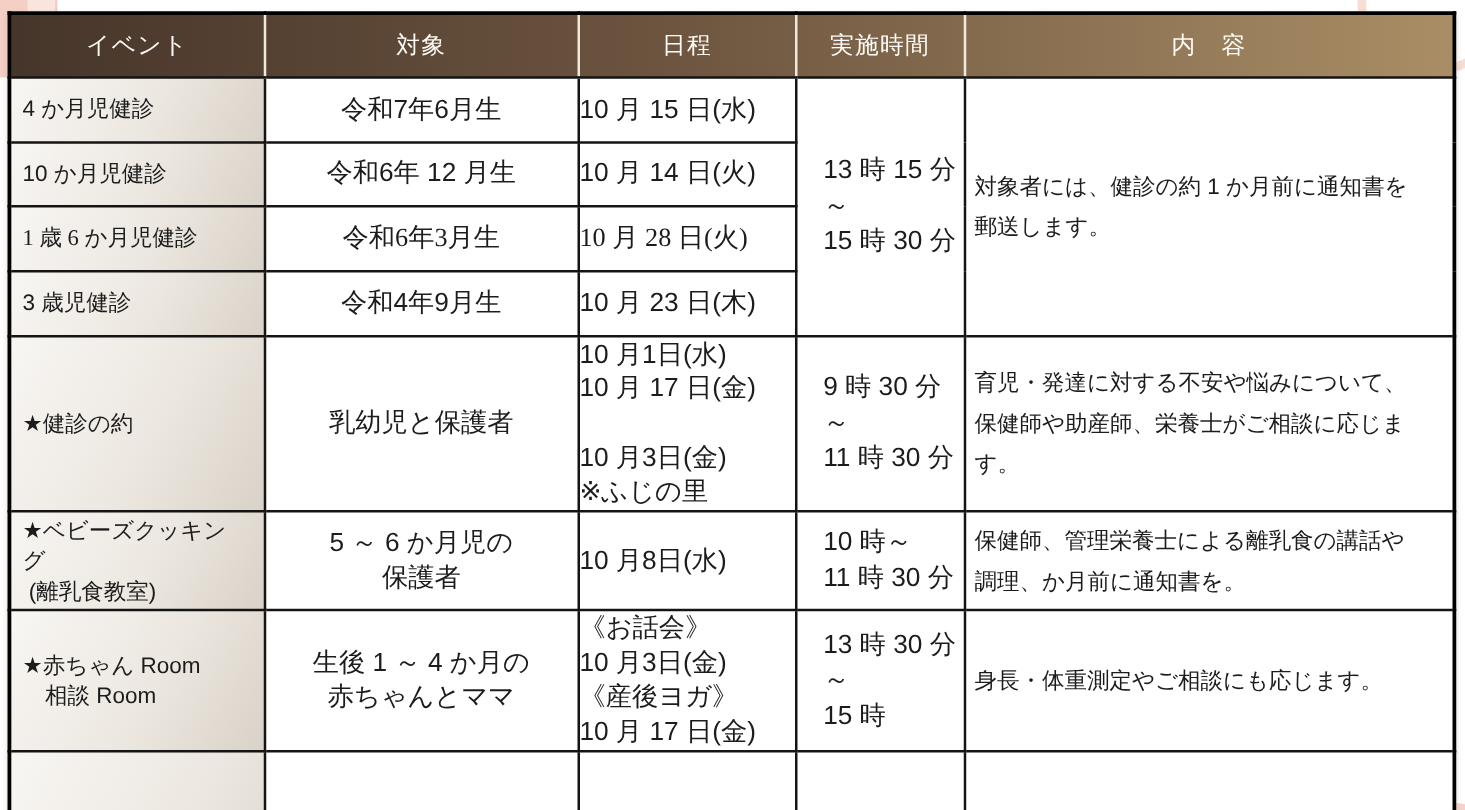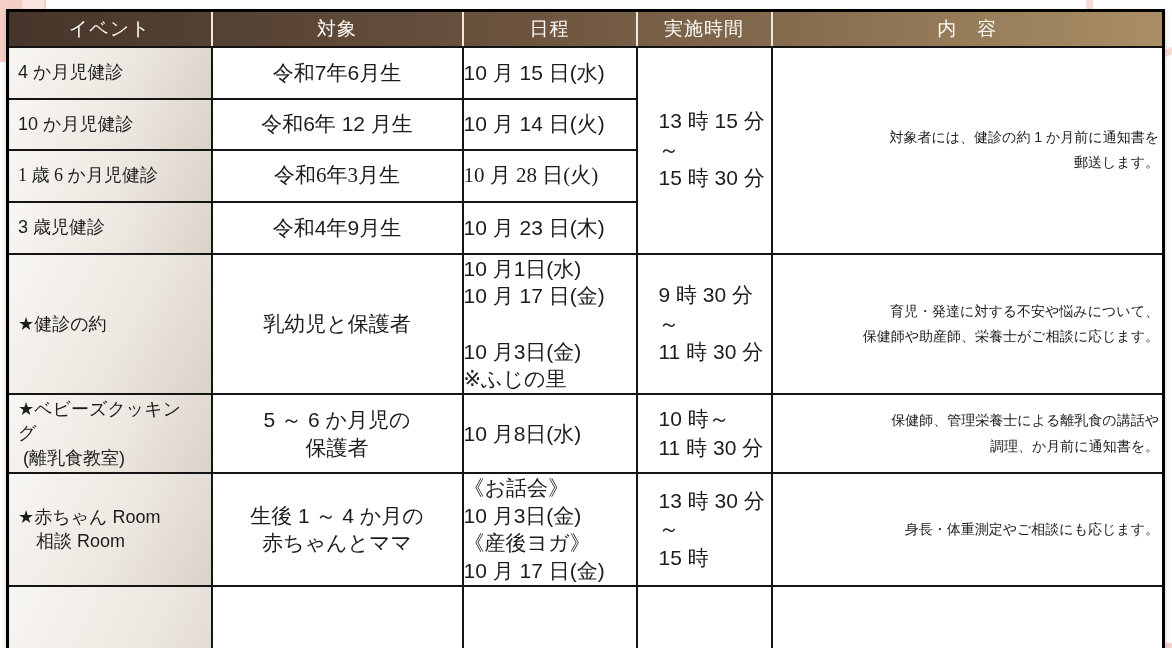--- a/index.html
+++ b/index.html
@@ -65,24 +65,24 @@
   }
   td.c-event {
     text-align: left; padding: 2px 17px 2px 9px; font-size: 18px;
     background: linear-gradient(118deg, #f8f6f3 0%, #ece7e0 55%, #d9d2c8 100%);
     line-height: 1.35;
   }
   td.c-target { text-align: center; }
   td.c-sched  { text-align: left; }
   td.c-time   { text-align: left; padding-left: 21px; line-height: 1.35; }
   td.c-content{
-    text-align: right; padding: 2px 3px 2px 7px;
-    font-size: 14px; line-height: 1.8;
+    text-align: left; padding: 2px 3px 2px 7px;
+    font-size: 18px; line-height: 1.8;
   }
-  tr.rh  { height: 36px; font-family: Liberation Serif, serif; }
+  tr.rh  { height: 51px; font-family: Liberation Serif, serif; }
   tr.r1 { height: 52px; } tr.r2 { height: 51px; } tr.r3 { height: 52px; font-family: Liberation Serif, serif; }
   tr.r4 { height: 52px; } tr.r5 { height: 134px; } tr.r6 { height: 62px; }
   tr.r7 { height: 106px; } tr.r8 { height: 86px; }
   .qr-row {
     display: flex; align-items: center; justify-content: space-between;
     width: 100%; gap: 4px; padding-right: 2px;
   }
   .qr-row .txt { flex: 0 1 auto; max-width: 300px; }
   .qr { width: 68px; height: 68px; flex: none; }
 </style>

